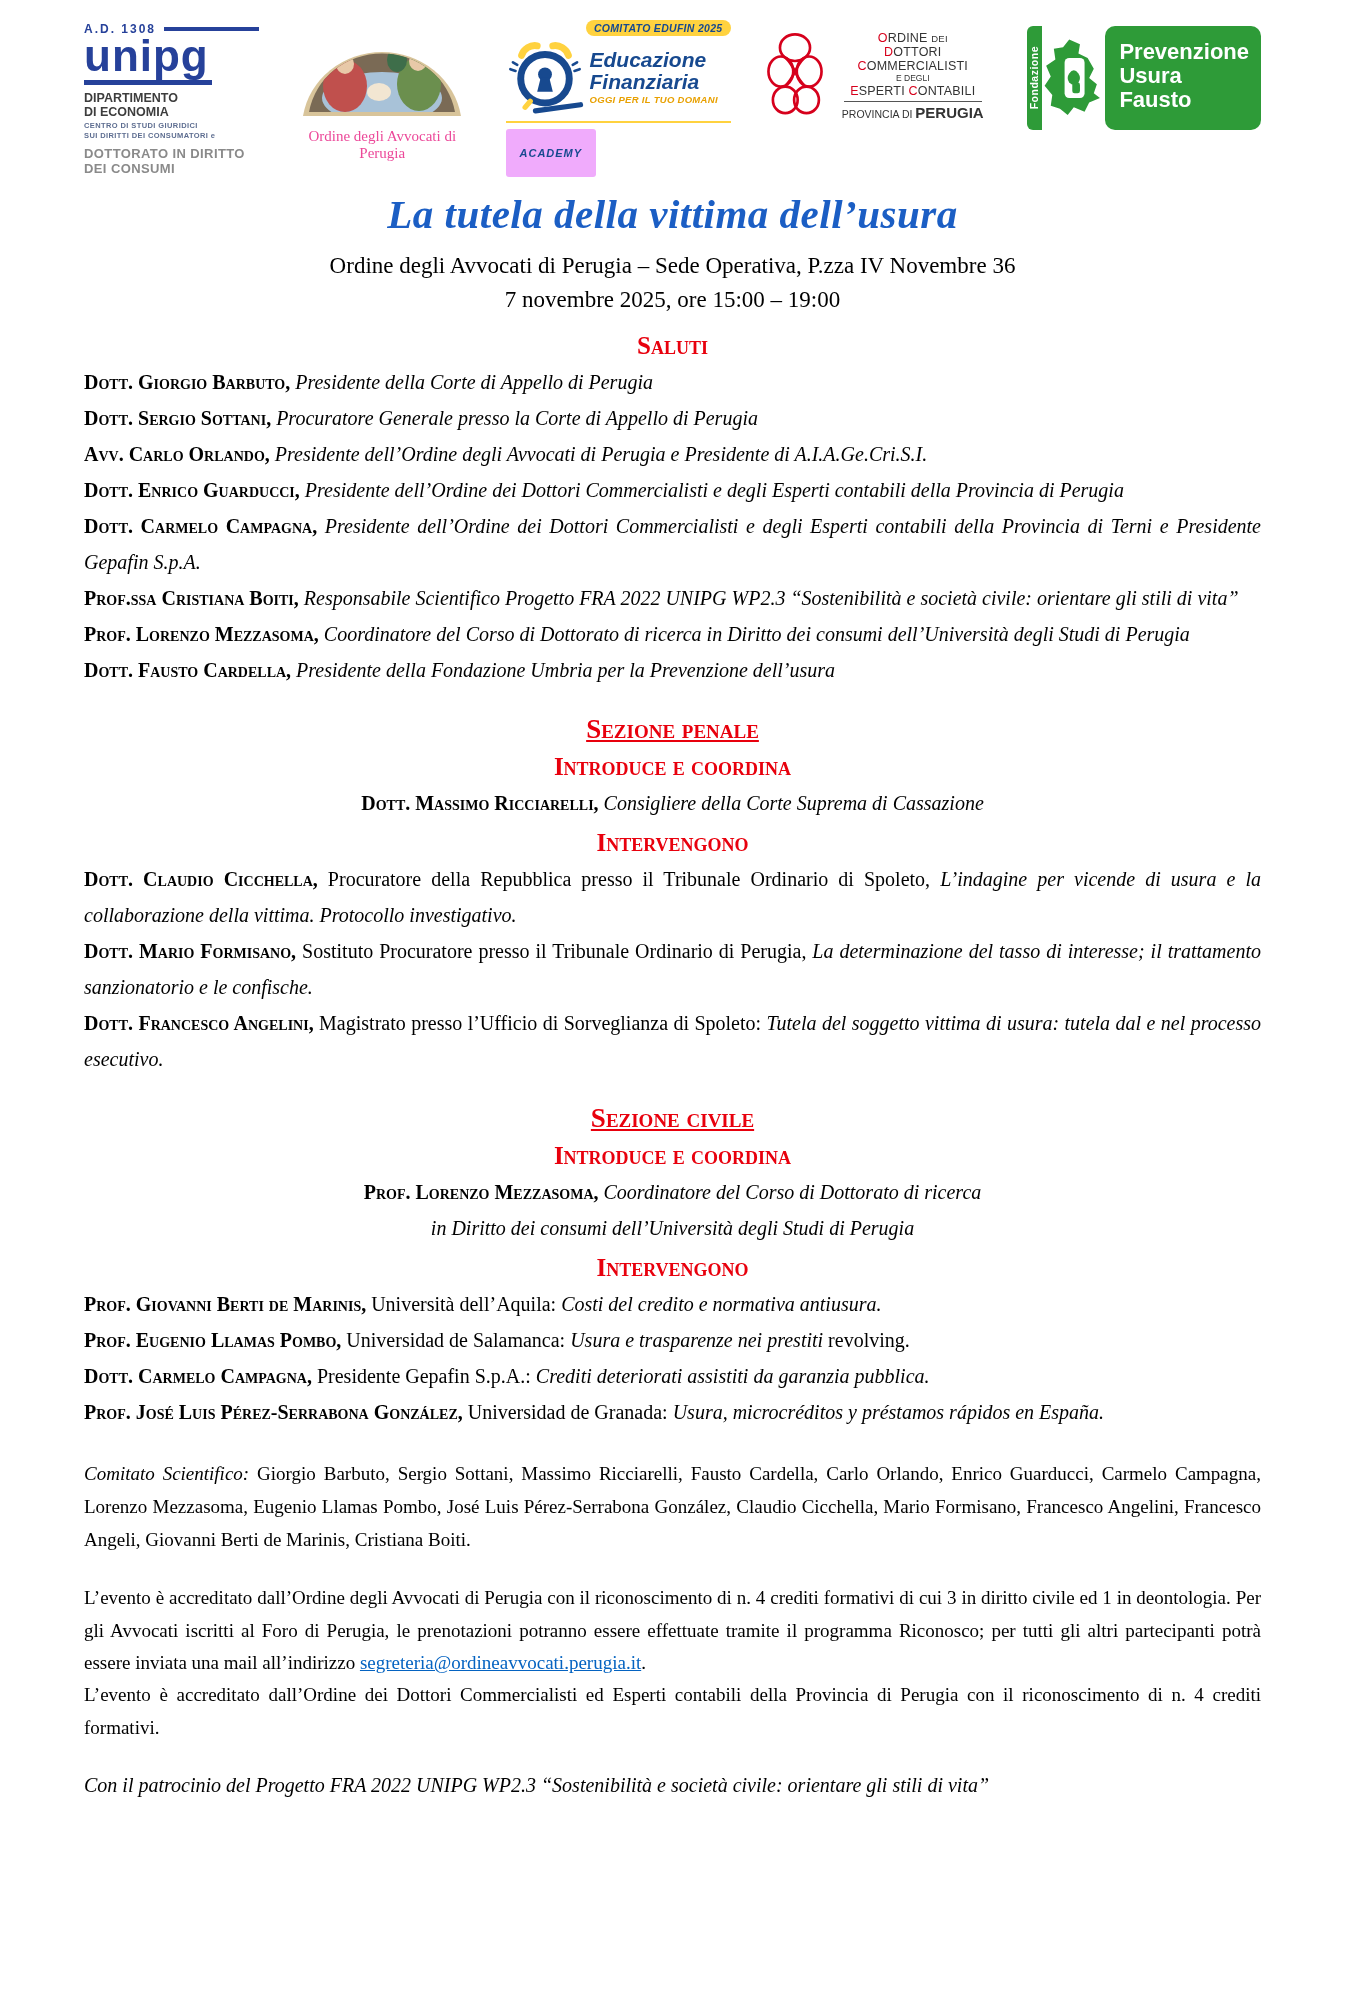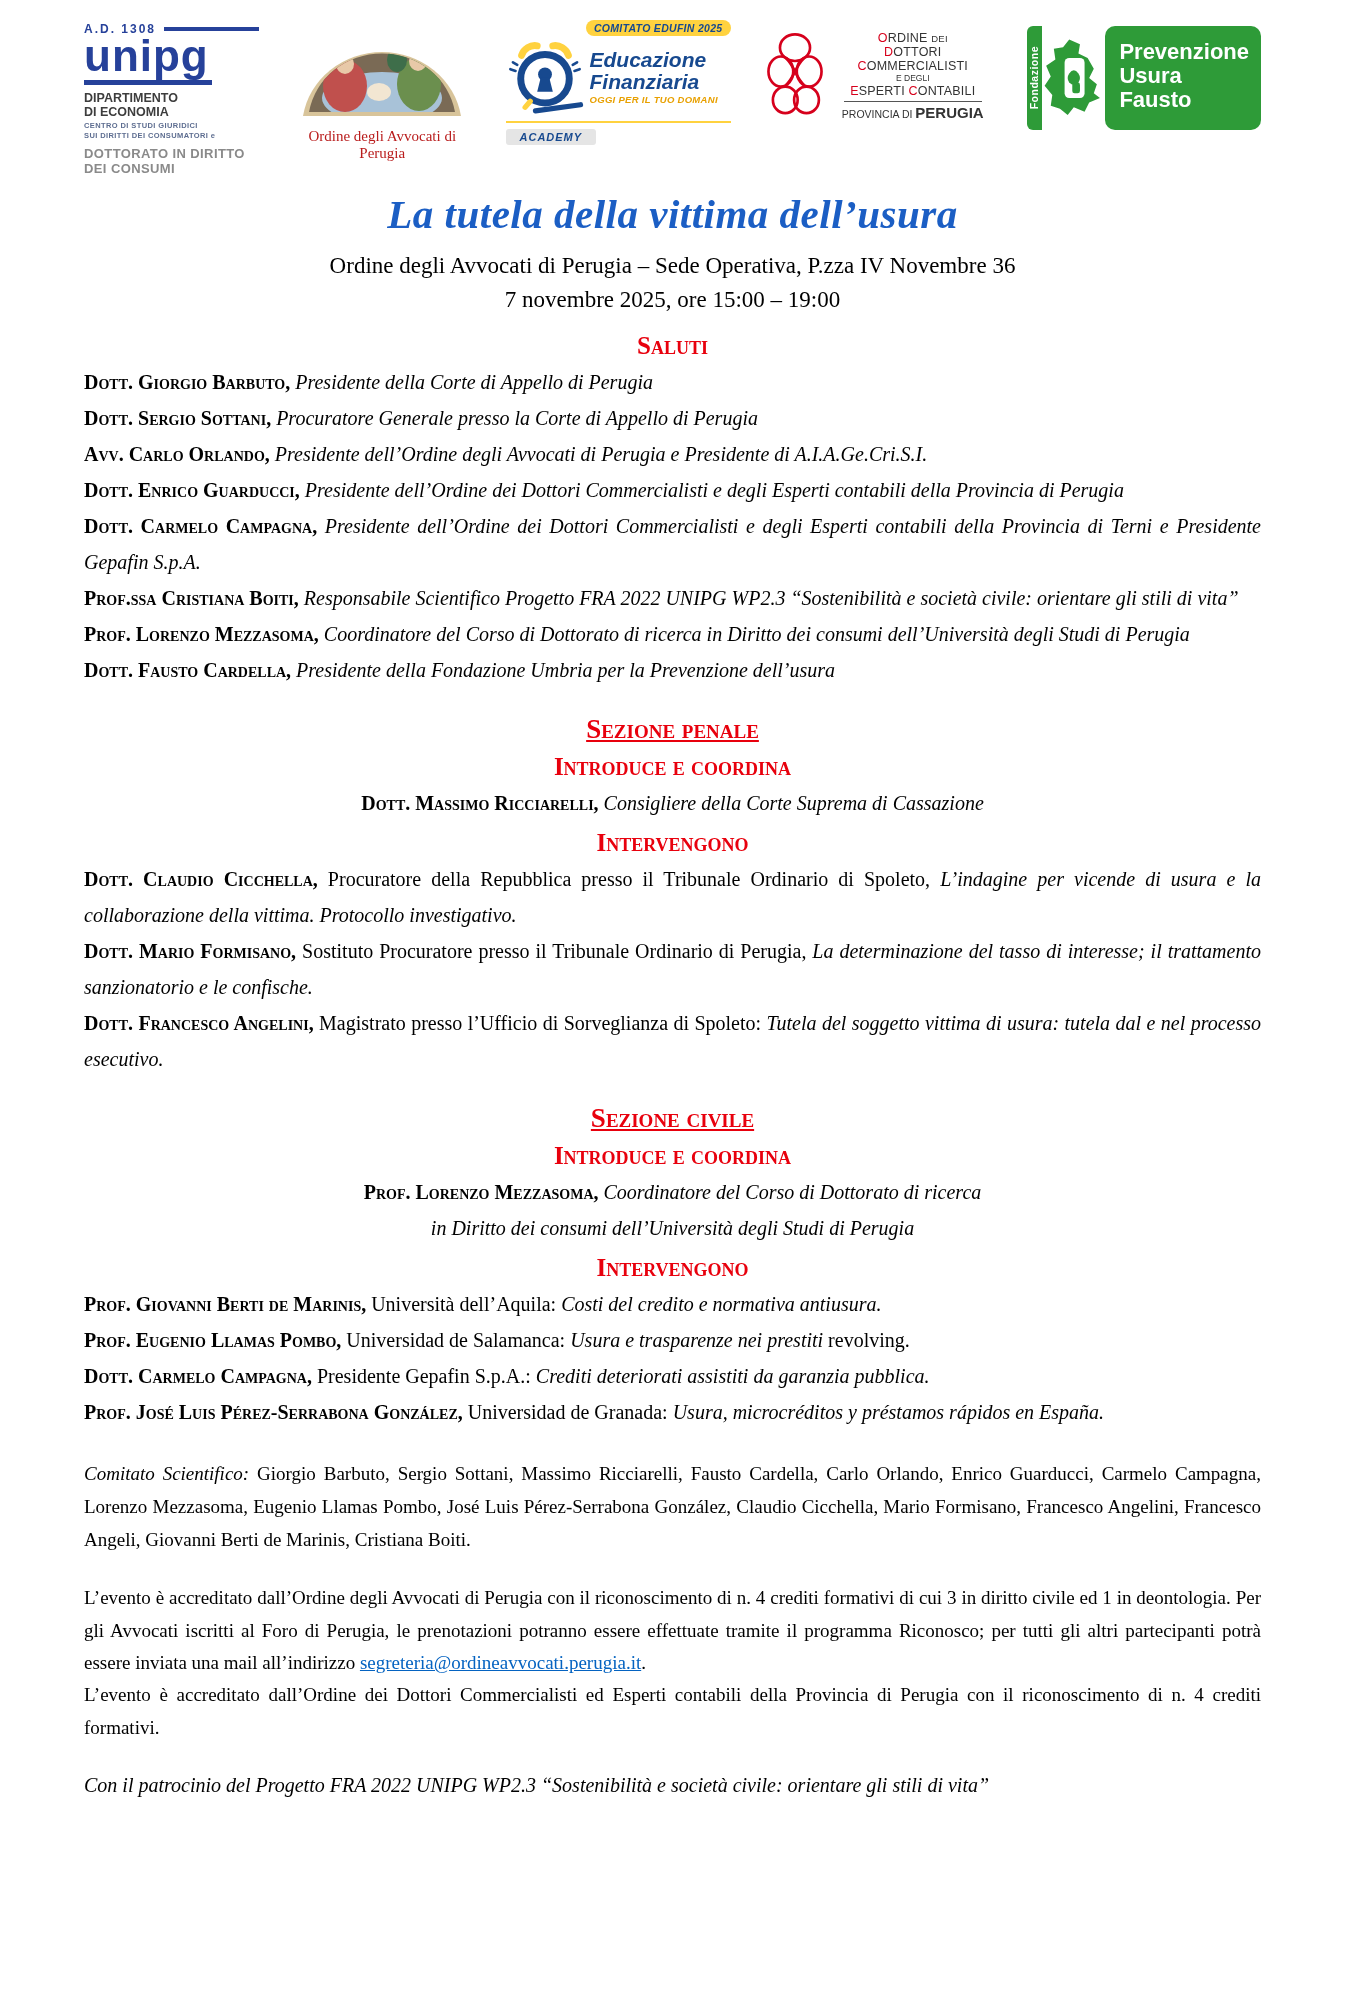--- a/index.html
+++ b/index.html
@@ -16,31 +16,31 @@
   .ad-text{font-family:"Liberation Sans",sans-serif;font-size:12px;font-weight:bold;letter-spacing:2px;color:#26419a;}
   .ad-line{flex:1;height:4px;background:#26419a;}
   .unipg-word{font-family:"Liberation Sans",sans-serif;font-size:44px;font-weight:bold;color:#26419a;line-height:0.9;letter-spacing:1px;}
   .unipg-underline{width:128px;height:5px;background:#26419a;margin-top:4px;}
   .dept{font-family:"Liberation Sans",sans-serif;font-size:12.5px;font-weight:bold;color:#3d3d3d;line-height:1.15;margin-top:6px;}
   .unipg-small{font-family:"Liberation Sans",sans-serif;font-size:7.5px;font-weight:bold;color:#5d6d90;letter-spacing:0.4px;line-height:1.3;margin-top:2px;}
   .unipg-phd{font-family:"Liberation Sans",sans-serif;font-size:13px;font-weight:bold;color:#8a8a8a;letter-spacing:0.4px;margin-top:5px;}
 
   
   .logo-avvocati{width:180px;text-align:center;padding-top:20px;}
-  .fresco-caption{font-size:15px;color:#b91c1c;margin-top:8px;}
+  .fresco-caption{font-size:15px;color:#ec4899;margin-top:8px;}
 
   
   .logo-edufin{width:225px;display:flex;flex-direction:column;align-items:flex-start;padding-top:6px;font-style:italic;}
   .edufin-badge{align-self:flex-end;background:#ffd23f;color:#17498f;font-family:"Liberation Sans",sans-serif;font-size:10.5px;font-weight:bold;border-radius:9px;padding:2px 8px;letter-spacing:0.3px;}
   .edufin-main{display:flex;align-items:center;gap:6px;margin-top:2px;}
   .edufin-text{text-align:left;}
   .edufin-title{font-family:"Liberation Sans",sans-serif;font-size:21px;font-weight:bold;color:#17498f;line-height:1.02;}
   .edufin-tagline{font-family:"Liberation Sans",sans-serif;font-size:9.5px;font-weight:bold;color:#e8a000;margin-top:2px;letter-spacing:0.3px;}
   .edufin-rule{width:100%;height:2px;background:#ffd23f;margin-top:5px;}
-  .academy-badge{background:#e5e5e5;color:#17498f;font-family:"Liberation Sans",sans-serif;font-size:11px;font-weight:bold;border-radius:3px;padding:2px 14px;margin-top:6px;letter-spacing:1px;}
+  .academy-badge{background:#f0abfc;color:#17498f;font-family:"Liberation Sans",sans-serif;font-size:11px;font-weight:bold;border-radius:3px;padding:18px 14px;margin-top:6px;letter-spacing:1px;}
 
   
   .logo-odcec{width:230px;display:flex;align-items:center;gap:6px;padding-top:16px;}
   .odcec-text{text-align:center;font-family:"Liberation Sans",sans-serif;color:#333;flex:1;}
   .odcec-line{line-height:1.15;}
   .odcec-line.md{font-size:12.5px;letter-spacing:0.2px;}
   .odcec-line.xs{font-size:8.5px;}
   .odcec-line.prov{font-size:10.5px;margin-top:2px;}
   .odcec-text .r{color:#d6001c;}
   .odcec-text .sm{font-size:9.5px;}

